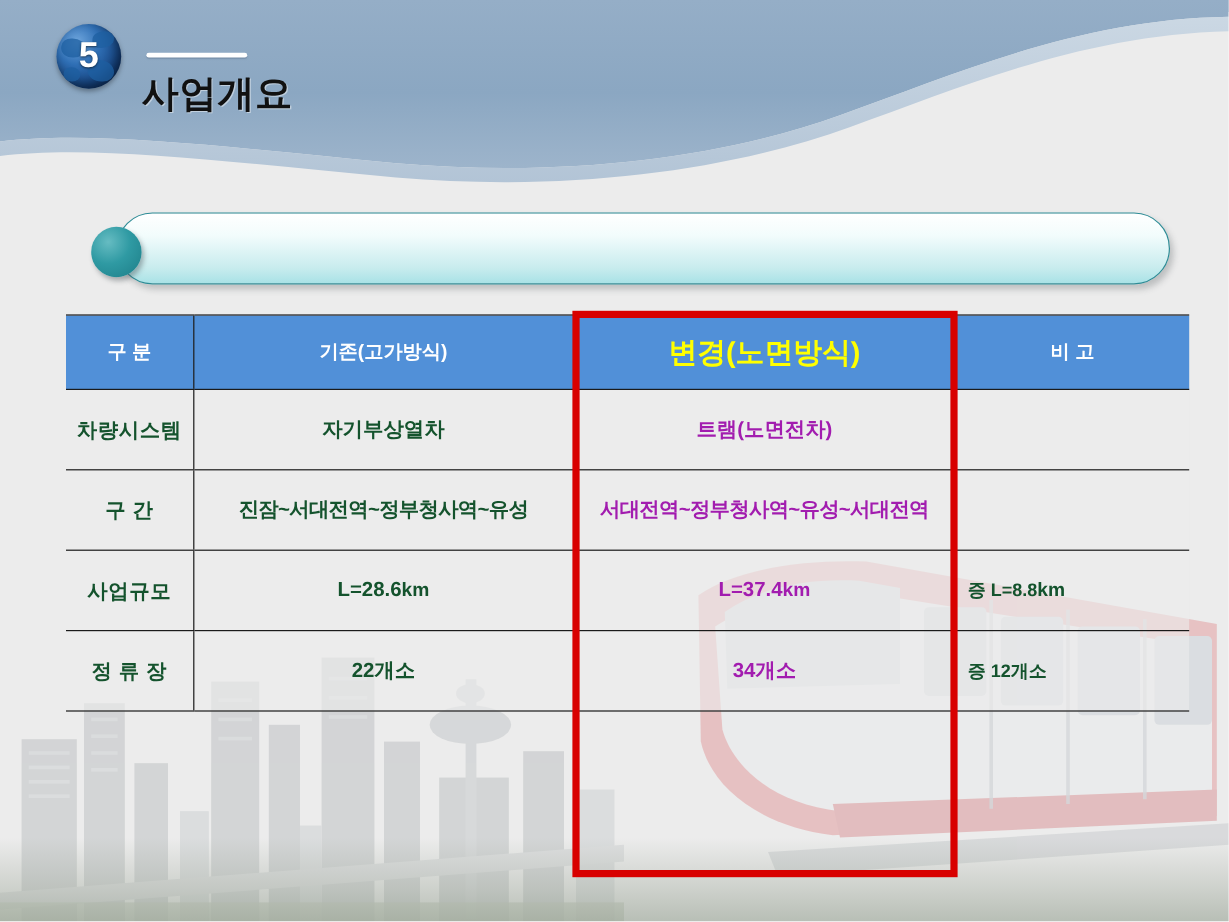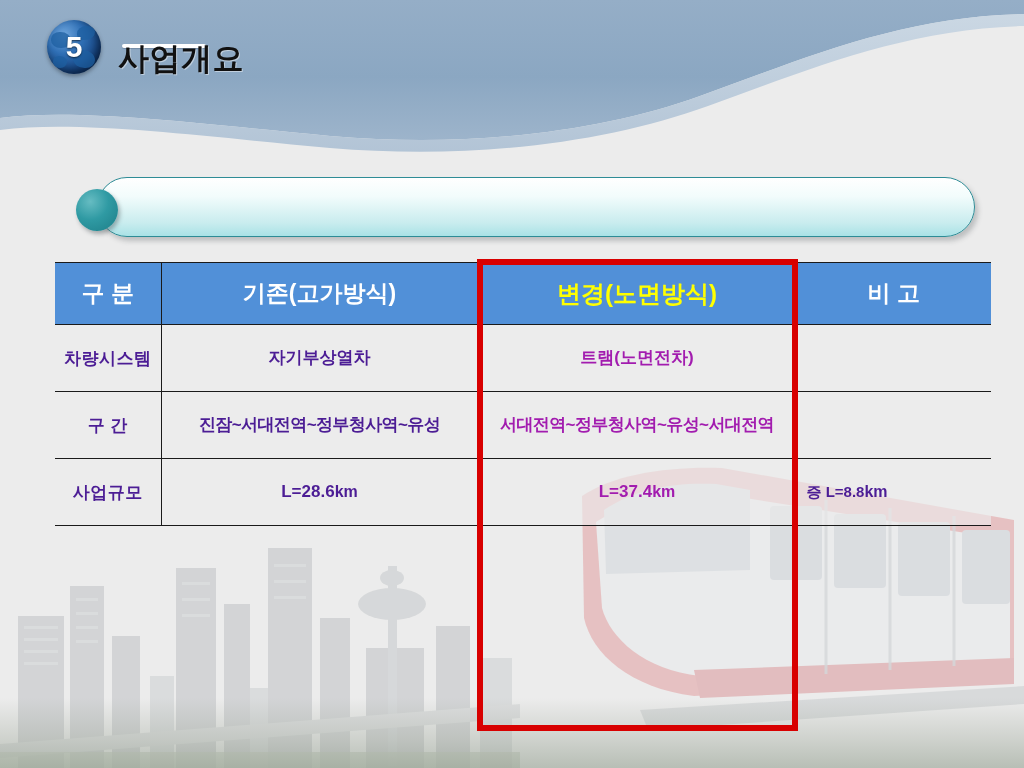--- a/index.html
+++ b/index.html
@@ -28,21 +28,21 @@
   }
   #bg-ground {
     left: 0; bottom: 0; width: 1024px; height: 70px;
     background: linear-gradient(to bottom, rgba(190,195,190,0) 0%, rgba(150,160,145,.35) 60%, rgba(120,135,115,.45) 100%);
   }
 
   
   #header-wave { position: absolute; top: 0; left: 0; width: 1024px; height: 175px; }
 
   #header-title {
-    position: absolute; left: 118px; top: 38px;
+    position: absolute; left: 118px; top: 57px;
     font-size: 31px; font-weight: 700; color: #111;
     letter-spacing: .5px;
     text-shadow: 1px 1px 0 rgba(255,255,255,.45);
   }
   #header-rule {
     position: absolute; left: 122px; top: 44px;
     width: 84px; height: 4px; background: #ffffff;
     border-radius: 2px;
     box-shadow: 0 1px 1px rgba(90,110,135,.5);
   }
@@ -96,30 +96,30 @@
   table.cmp col.c-div  { width: 106px; }
   table.cmp col.c-old  { width: 317px; }
   table.cmp col.c-new  { width: 318px; }
   table.cmp col.c-note { width: 195px; }
 
   table.cmp th, table.cmp td {
     border-top: 1.6px solid #1a1a1a;
     border-bottom: 1.6px solid #1a1a1a;
     text-align: center;
     vertical-align: middle;
-    color: #4c1d95;
+    color: #14532d;
     background: rgba(236,236,236,.62);
   }
   table.cmp th.vline, table.cmp td.vline { border-left: 1.6px solid #1a1a1a; }
 
   table.cmp thead th {
     background: #5190d8;
     color: #ffffff;
     height: 62px;
-    font-size: 23px; font-weight: 700;
+    font-size: 16px; font-weight: 700;
     border-top: 1.6px solid #1a1a1a;
     border-bottom: 1.6px solid #1a1a1a;
   }
   table.cmp thead th.hl {
     color: #ffff00;
     font-size: 24px;
     margin-left: 28px;
   }
 
   table.cmp td.lbl   { font-size: 17px; font-weight: 700; letter-spacing: .5px; }
@@ -283,19 +283,25 @@
           <td class="note vline"></td>
         </tr>
 
         <tr>
           <td class="lbl">사업규모</td>
           <td class="val vline"><span>L=28.6</span><span class="unit">km</span></td>
           <td class="new vline"><span>L=37.4</span><span class="unit">km</span></td>
           <td class="note vline"><span>증 L=8.8</span><span class="unit">km</span></td>
         </tr>
 
+        <tr>
+          <td class="lbl">정 류 장</td>
+          <td class="val vline">22개소</td>
+          <td class="new vline">34개소</td>
+          <td class="note vline">증 12개소</td>
+        </tr>
       </tbody>
     </table>
   </div>
 
   <div id="red-box"></div>
 
 </div>
 
 </body></html>

